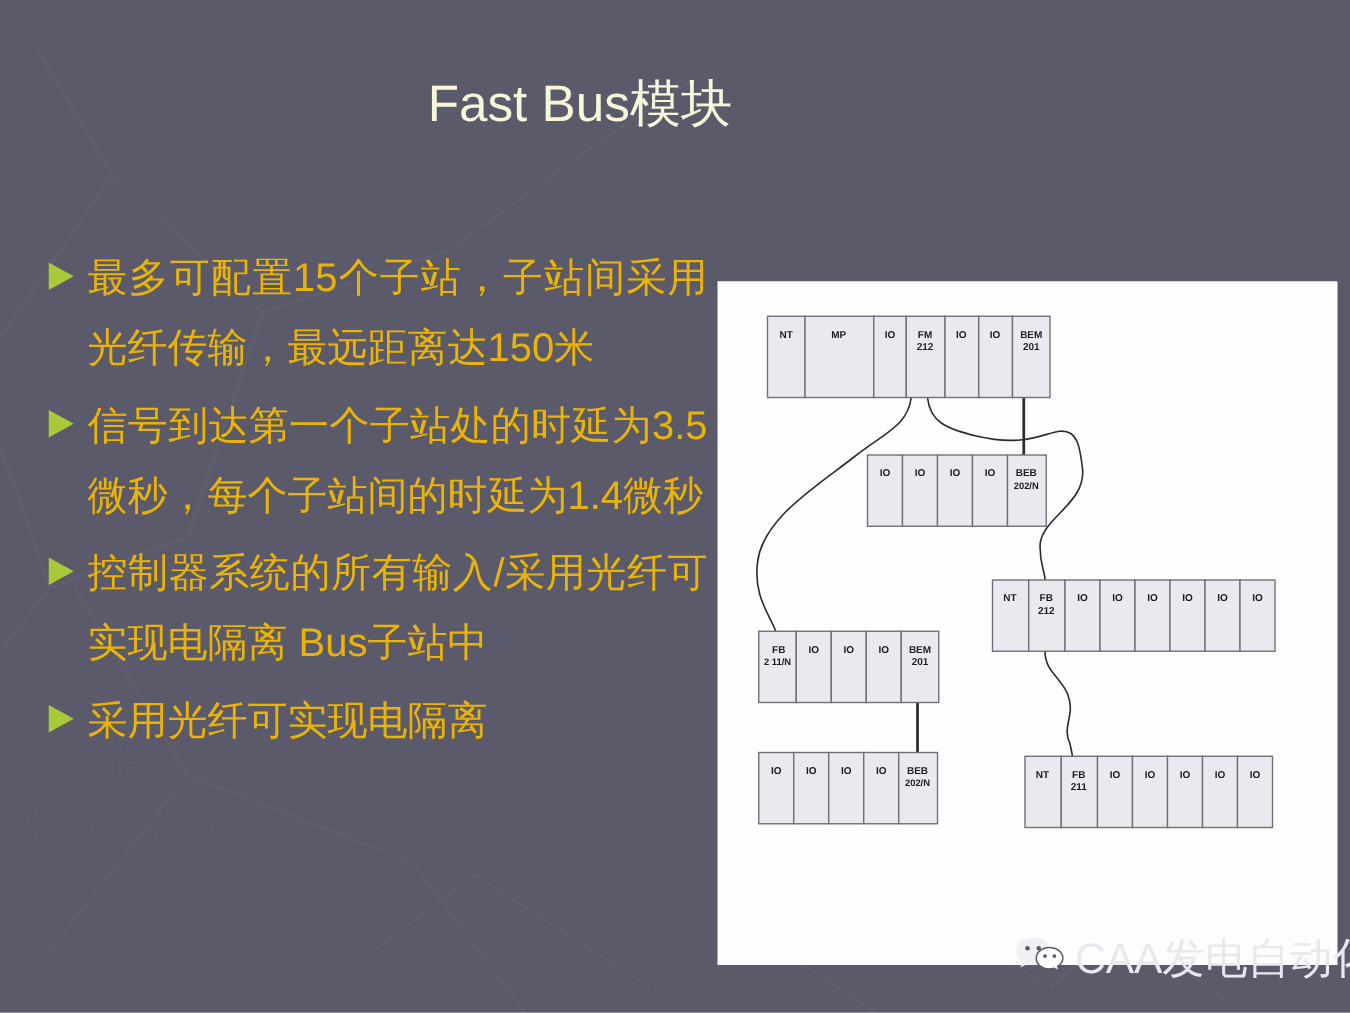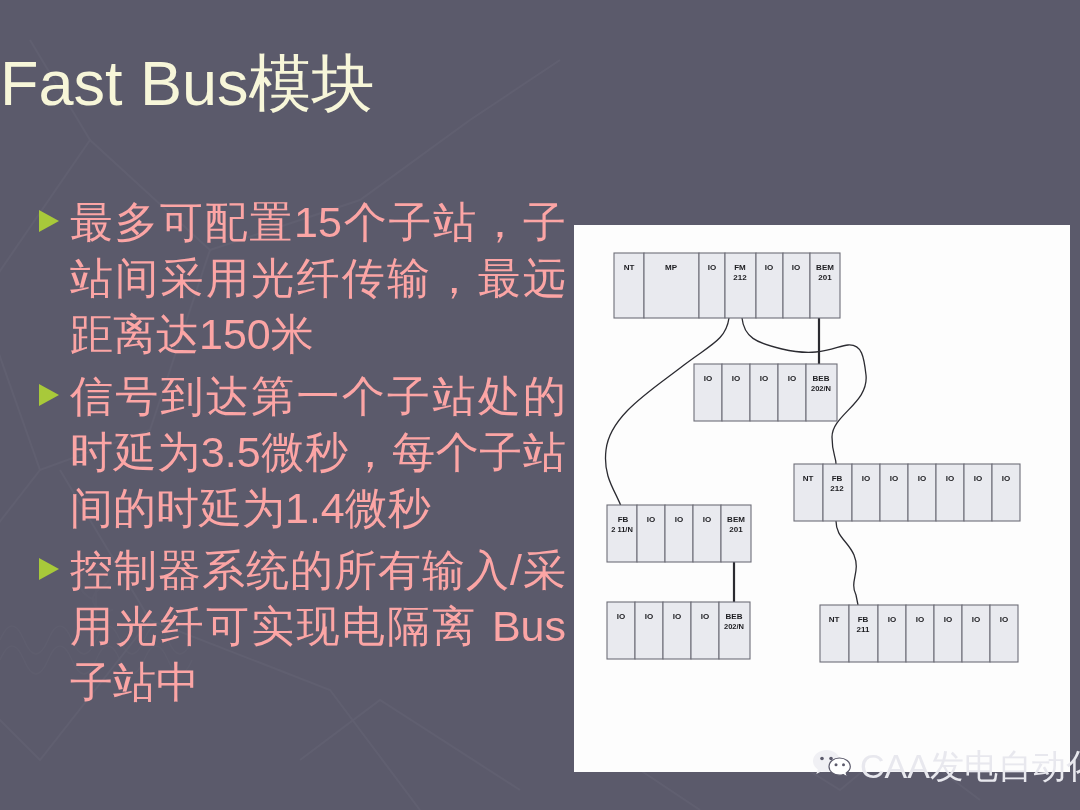--- a/index.html
+++ b/index.html
@@ -25,23 +25,23 @@
     left: 0; top: 0;
     width: 1080px; height: 810px;
     opacity: 0.30;
     pointer-events: none;
   }
   #slide-title {
     position: absolute;
     left: 0;
     top: 47px;
     width: 928px;
-    text-align: left;
+    text-align: center;
     color: #f7f6d9;
-    font-size: 63px;
+    font-size: 41px;
     line-height: 72px;
     font-weight: 400;
     letter-spacing: 0px;
     white-space: nowrap;
   }
   #bullet-list {
     position: absolute;
     left: 36px;
     top: 194px;
     width: 530px;
@@ -53,22 +53,22 @@
   }
   .bullet-marker {
     flex: 0 0 auto;
     width: 30px;
     margin-top: 14px;
     margin-right: 4px;
   }
   .bullet-marker svg { display: block; }
   .bullet-text {
     flex: 1 1 auto;
-    color: #fca5a5;
-    font-size: 43px;
+    color: #eab308;
+    font-size: 32px;
     line-height: 56px;
     font-weight: 400;
     text-align: justify;
     text-justify: inter-ideograph;
   }
   
   #diagram-panel {
     position: absolute;
     left: 574px;
     top: 225px;
@@ -147,20 +147,28 @@
 
     <div class="bullet-row">
       <span class="bullet-marker">
         <svg width="26" height="26" viewBox="0 0 26 26" xmlns="http://www.w3.org/2000/svg">
           <polygon points="3,2 23,13 3,24" fill="#a8c93a"></polygon>
         </svg>
       </span>
       <span class="bullet-text">控制器系统的所有输入/采用光纤可实现电隔离 Bus子站中</span>
     </div>
 
+    <div class="bullet-row">
+      <span class="bullet-marker">
+        <svg width="26" height="26" viewBox="0 0 26 26" xmlns="http://www.w3.org/2000/svg">
+          <polygon points="3,2 23,13 3,24" fill="#a8c93a"></polygon>
+        </svg>
+      </span>
+      <span class="bullet-text">采用光纤可实现电隔离</span>
+    </div>
 
   </div>
 
   <div id="diagram-panel">
     <svg id="diagram-svg" width="496" height="477" viewBox="0 0 496 477" xmlns="http://www.w3.org/2000/svg">
 
       <g fill="none" stroke="#2b2b31" stroke-width="1.3">
 
         <path d="M155 93 C 152 115, 136 120, 110 140 C 78 165, 36 190, 32 225 C 28 258, 48 272, 50 292 L 50 303"></path>
 

